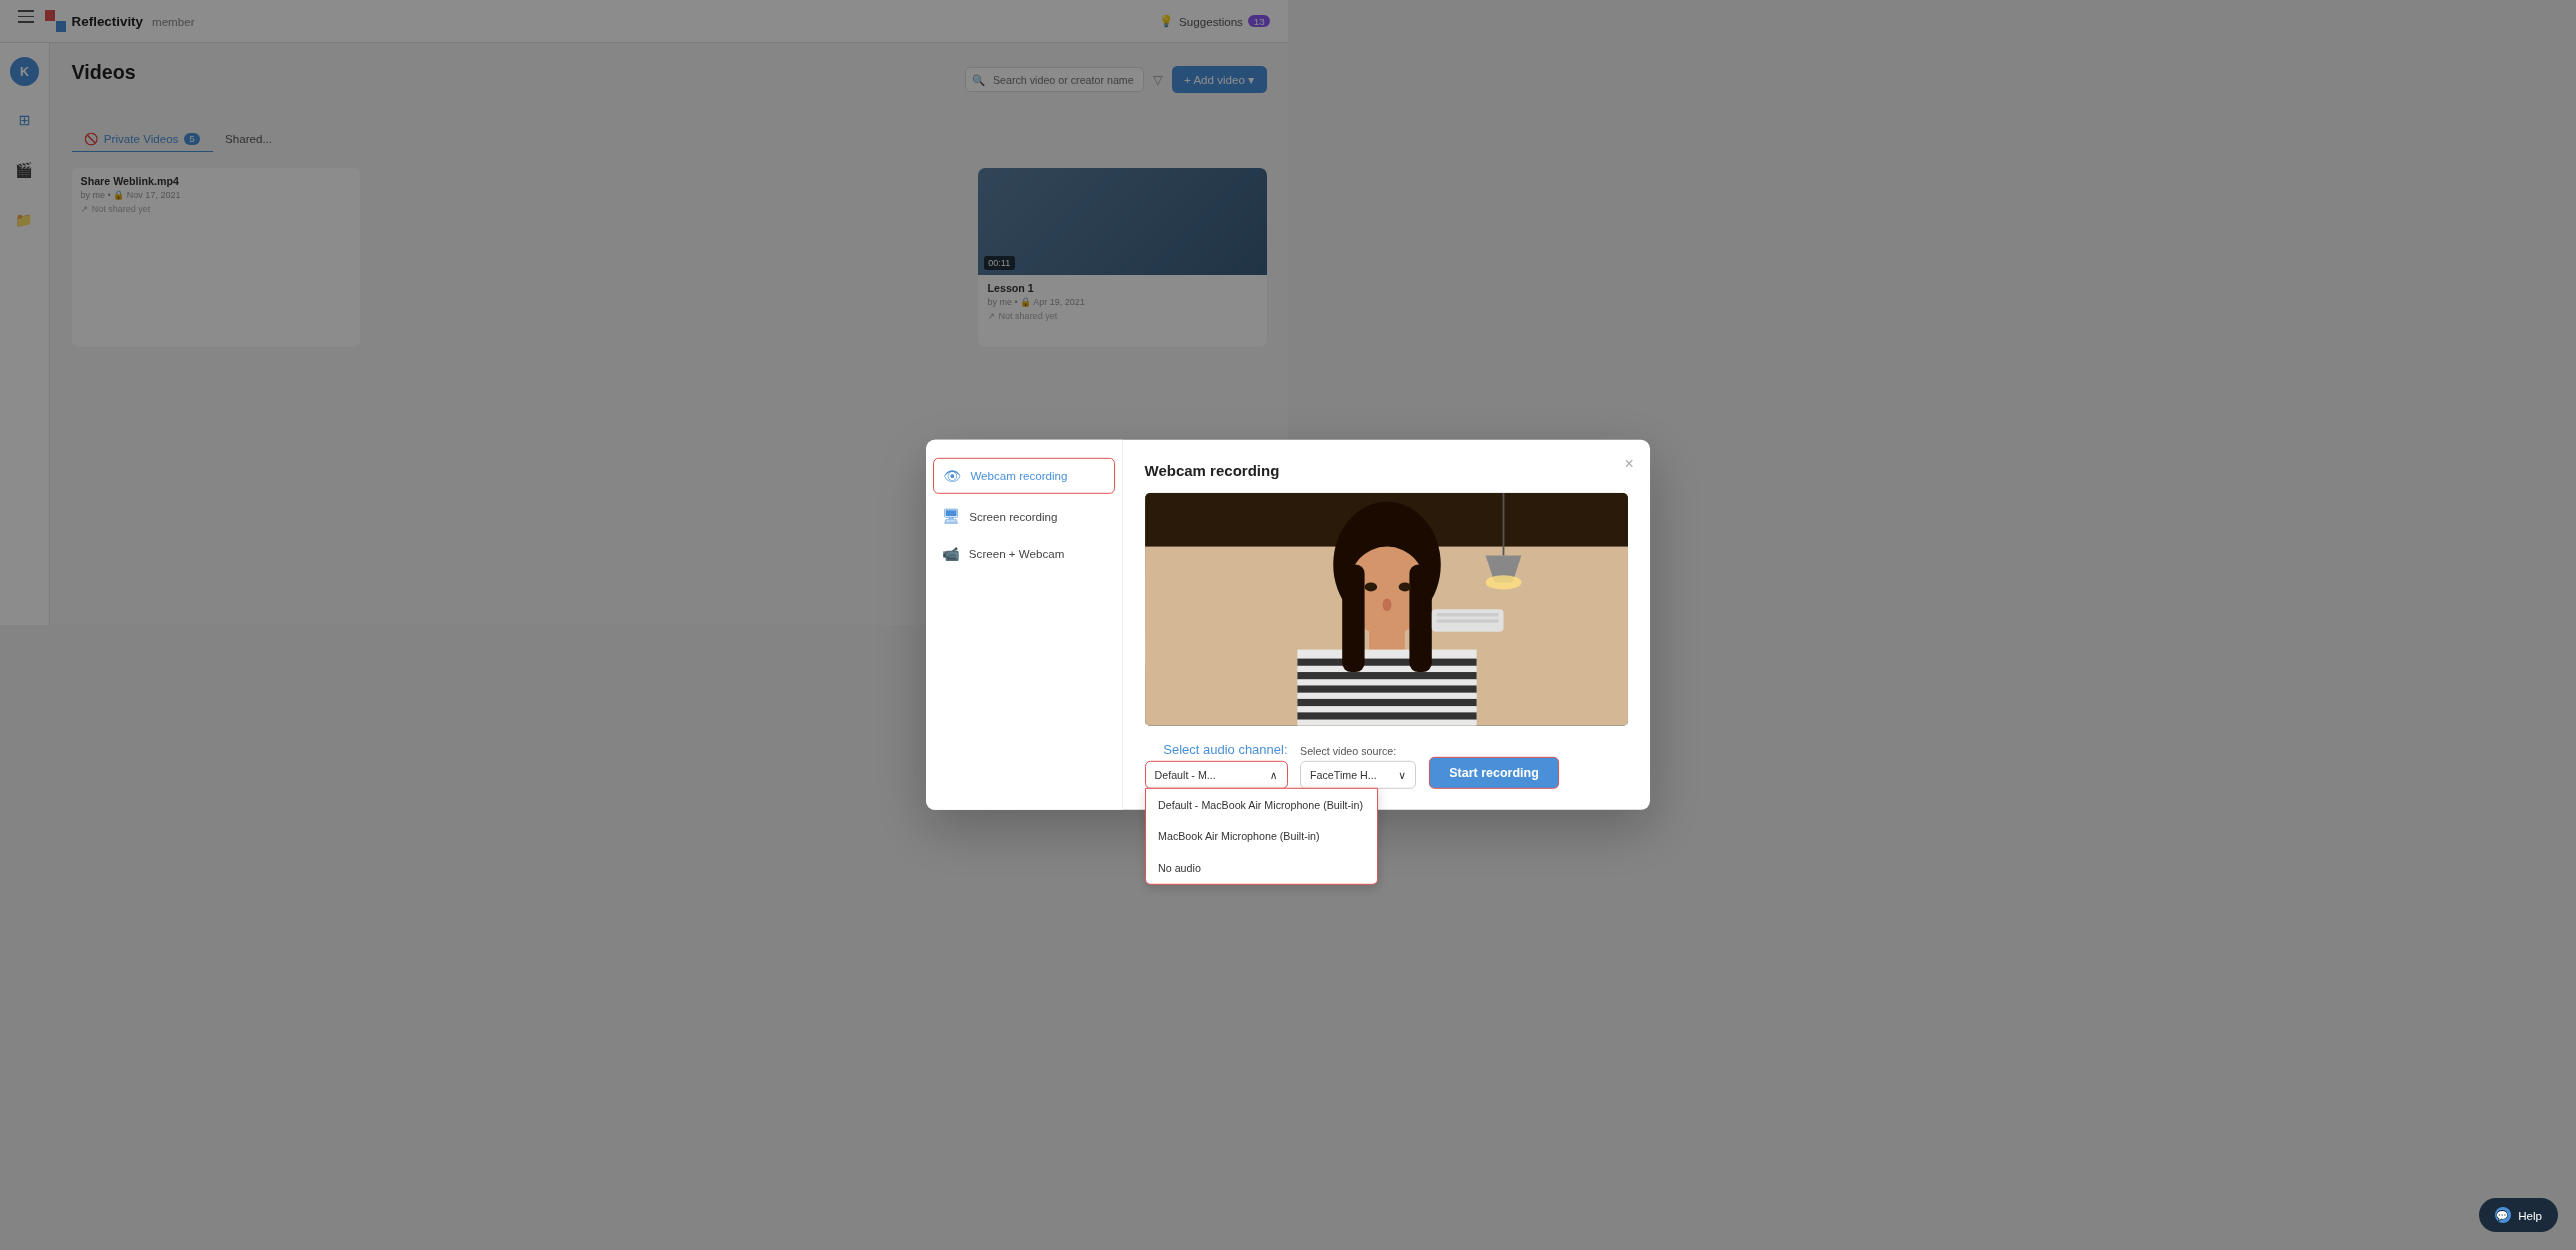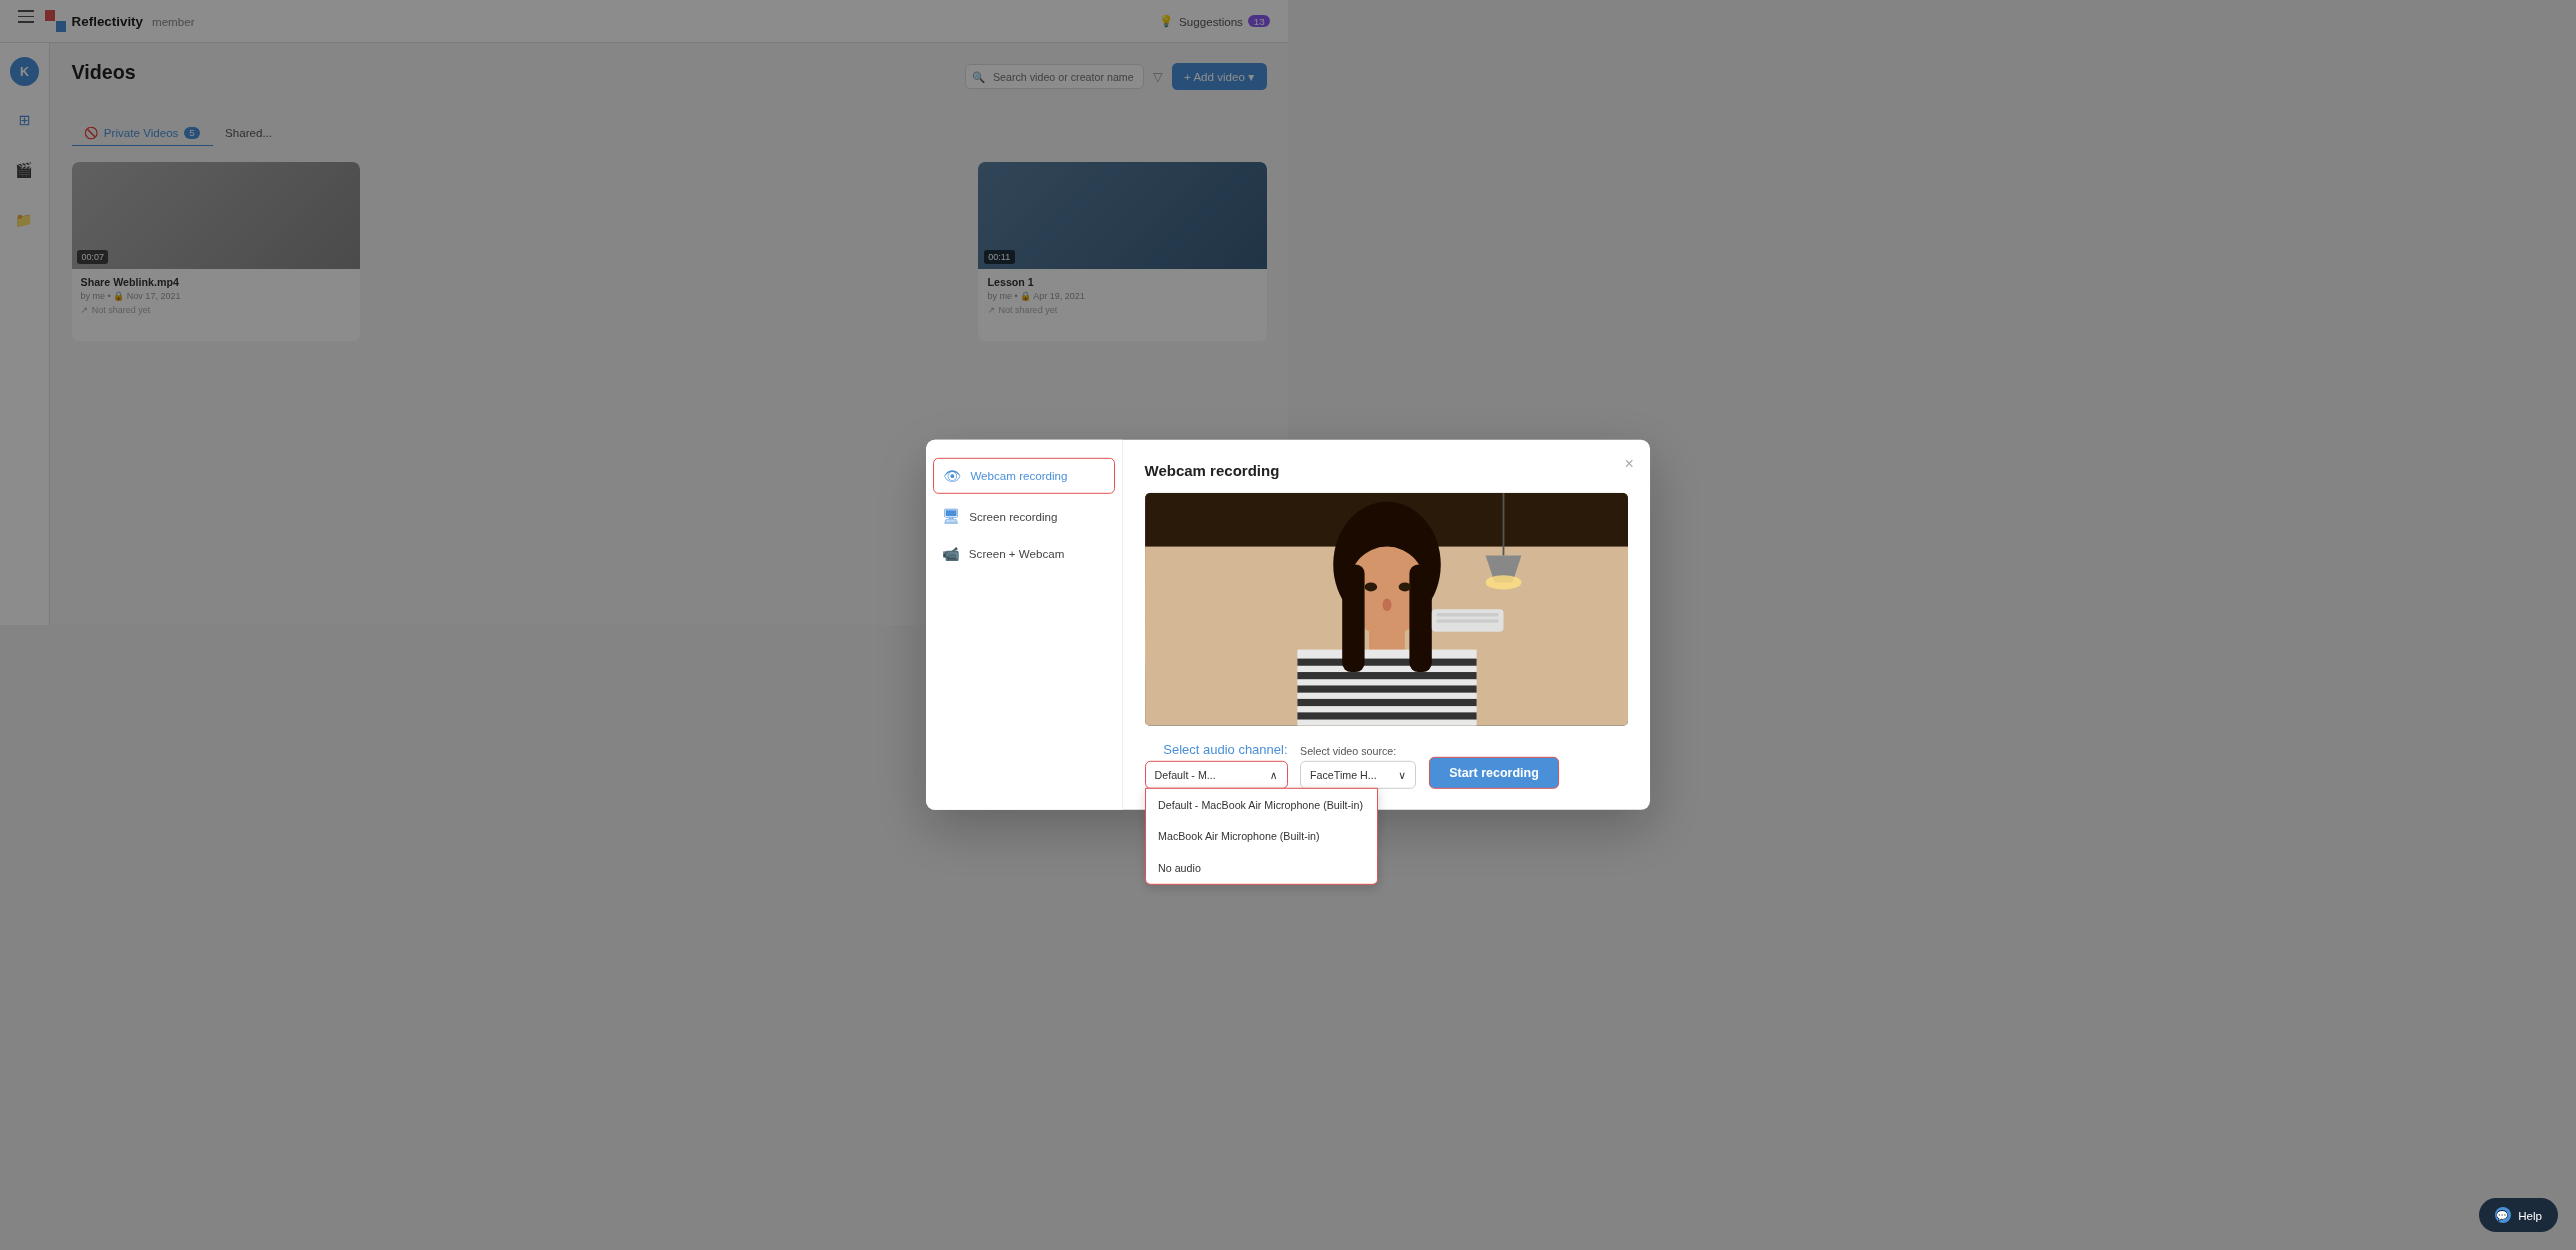--- a/index.html
+++ b/index.html
@@ -144,21 +144,21 @@
       flex: 1;
       background: #f5f5f5;
       padding: 18px 21.5px;
       overflow: auto;
       position: relative;
     }
     .page-title {
       font-size: 19.7px;
       font-weight: 700;
       color: #222;
-      margin-bottom: 24px;
+      margin-bottom: 30px;
     }
     .tabs-row {
       display: flex;
       align-items: center;
       gap: 0;
       margin-bottom: 16px;
     }
     .tab-item {
       display: flex;
       align-items: center;
@@ -547,23 +547,20 @@
         <span>Private Videos</span>
         <span class="tab-badge">5</span>
       </div>
       <div class="tab-item">
         <span>Shared...</span>
       </div>
     </div>
 
     <div class="video-grid">
       <div class="video-card">
-        <div class="video-thumb video-thumb-1">
-          <span class="video-duration">00:07</span>
-        </div>
         <div class="video-info">
           <div class="video-card-title">Share Weblink.mp4</div>
           <div class="video-card-meta">by me • 🔒 Nov 17, 2021</div>
           <div class="video-card-status">
             <span>↗</span>Not shared yet
           </div>
         </div>
       </div>
       <div style="width:100%; height:179px;"></div>
       <div style="width:100%; height:179px;"></div>

